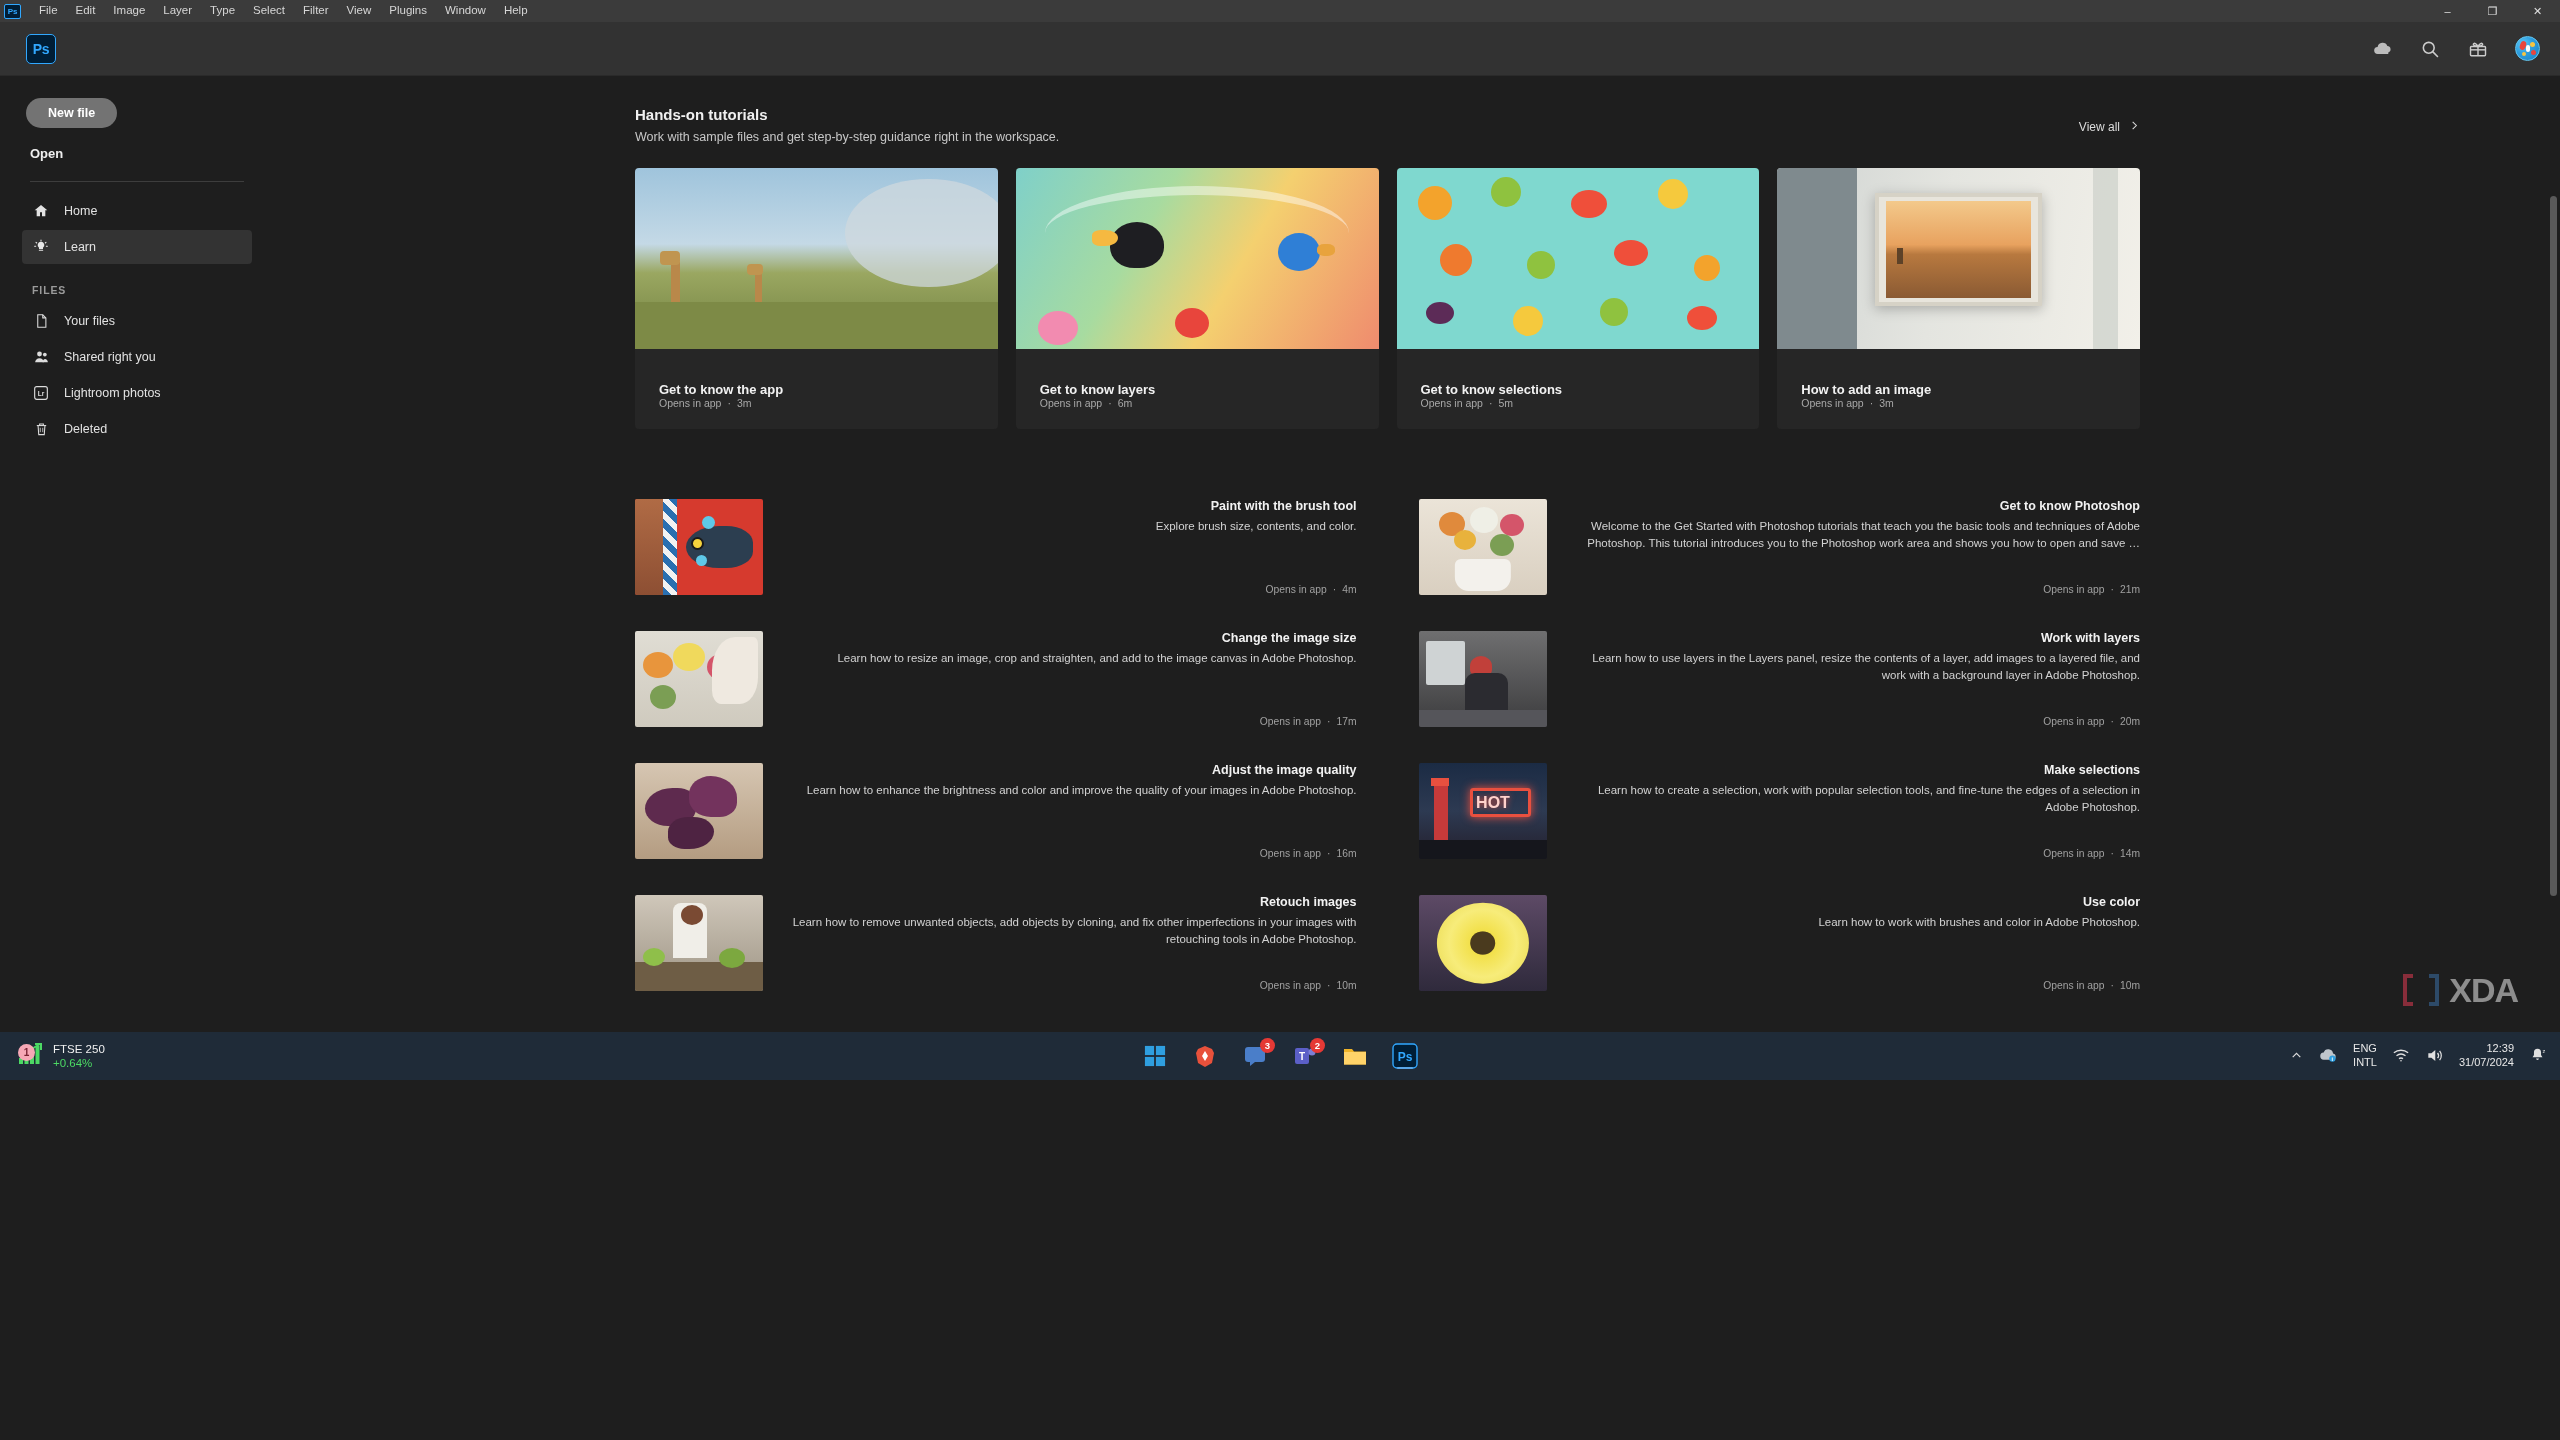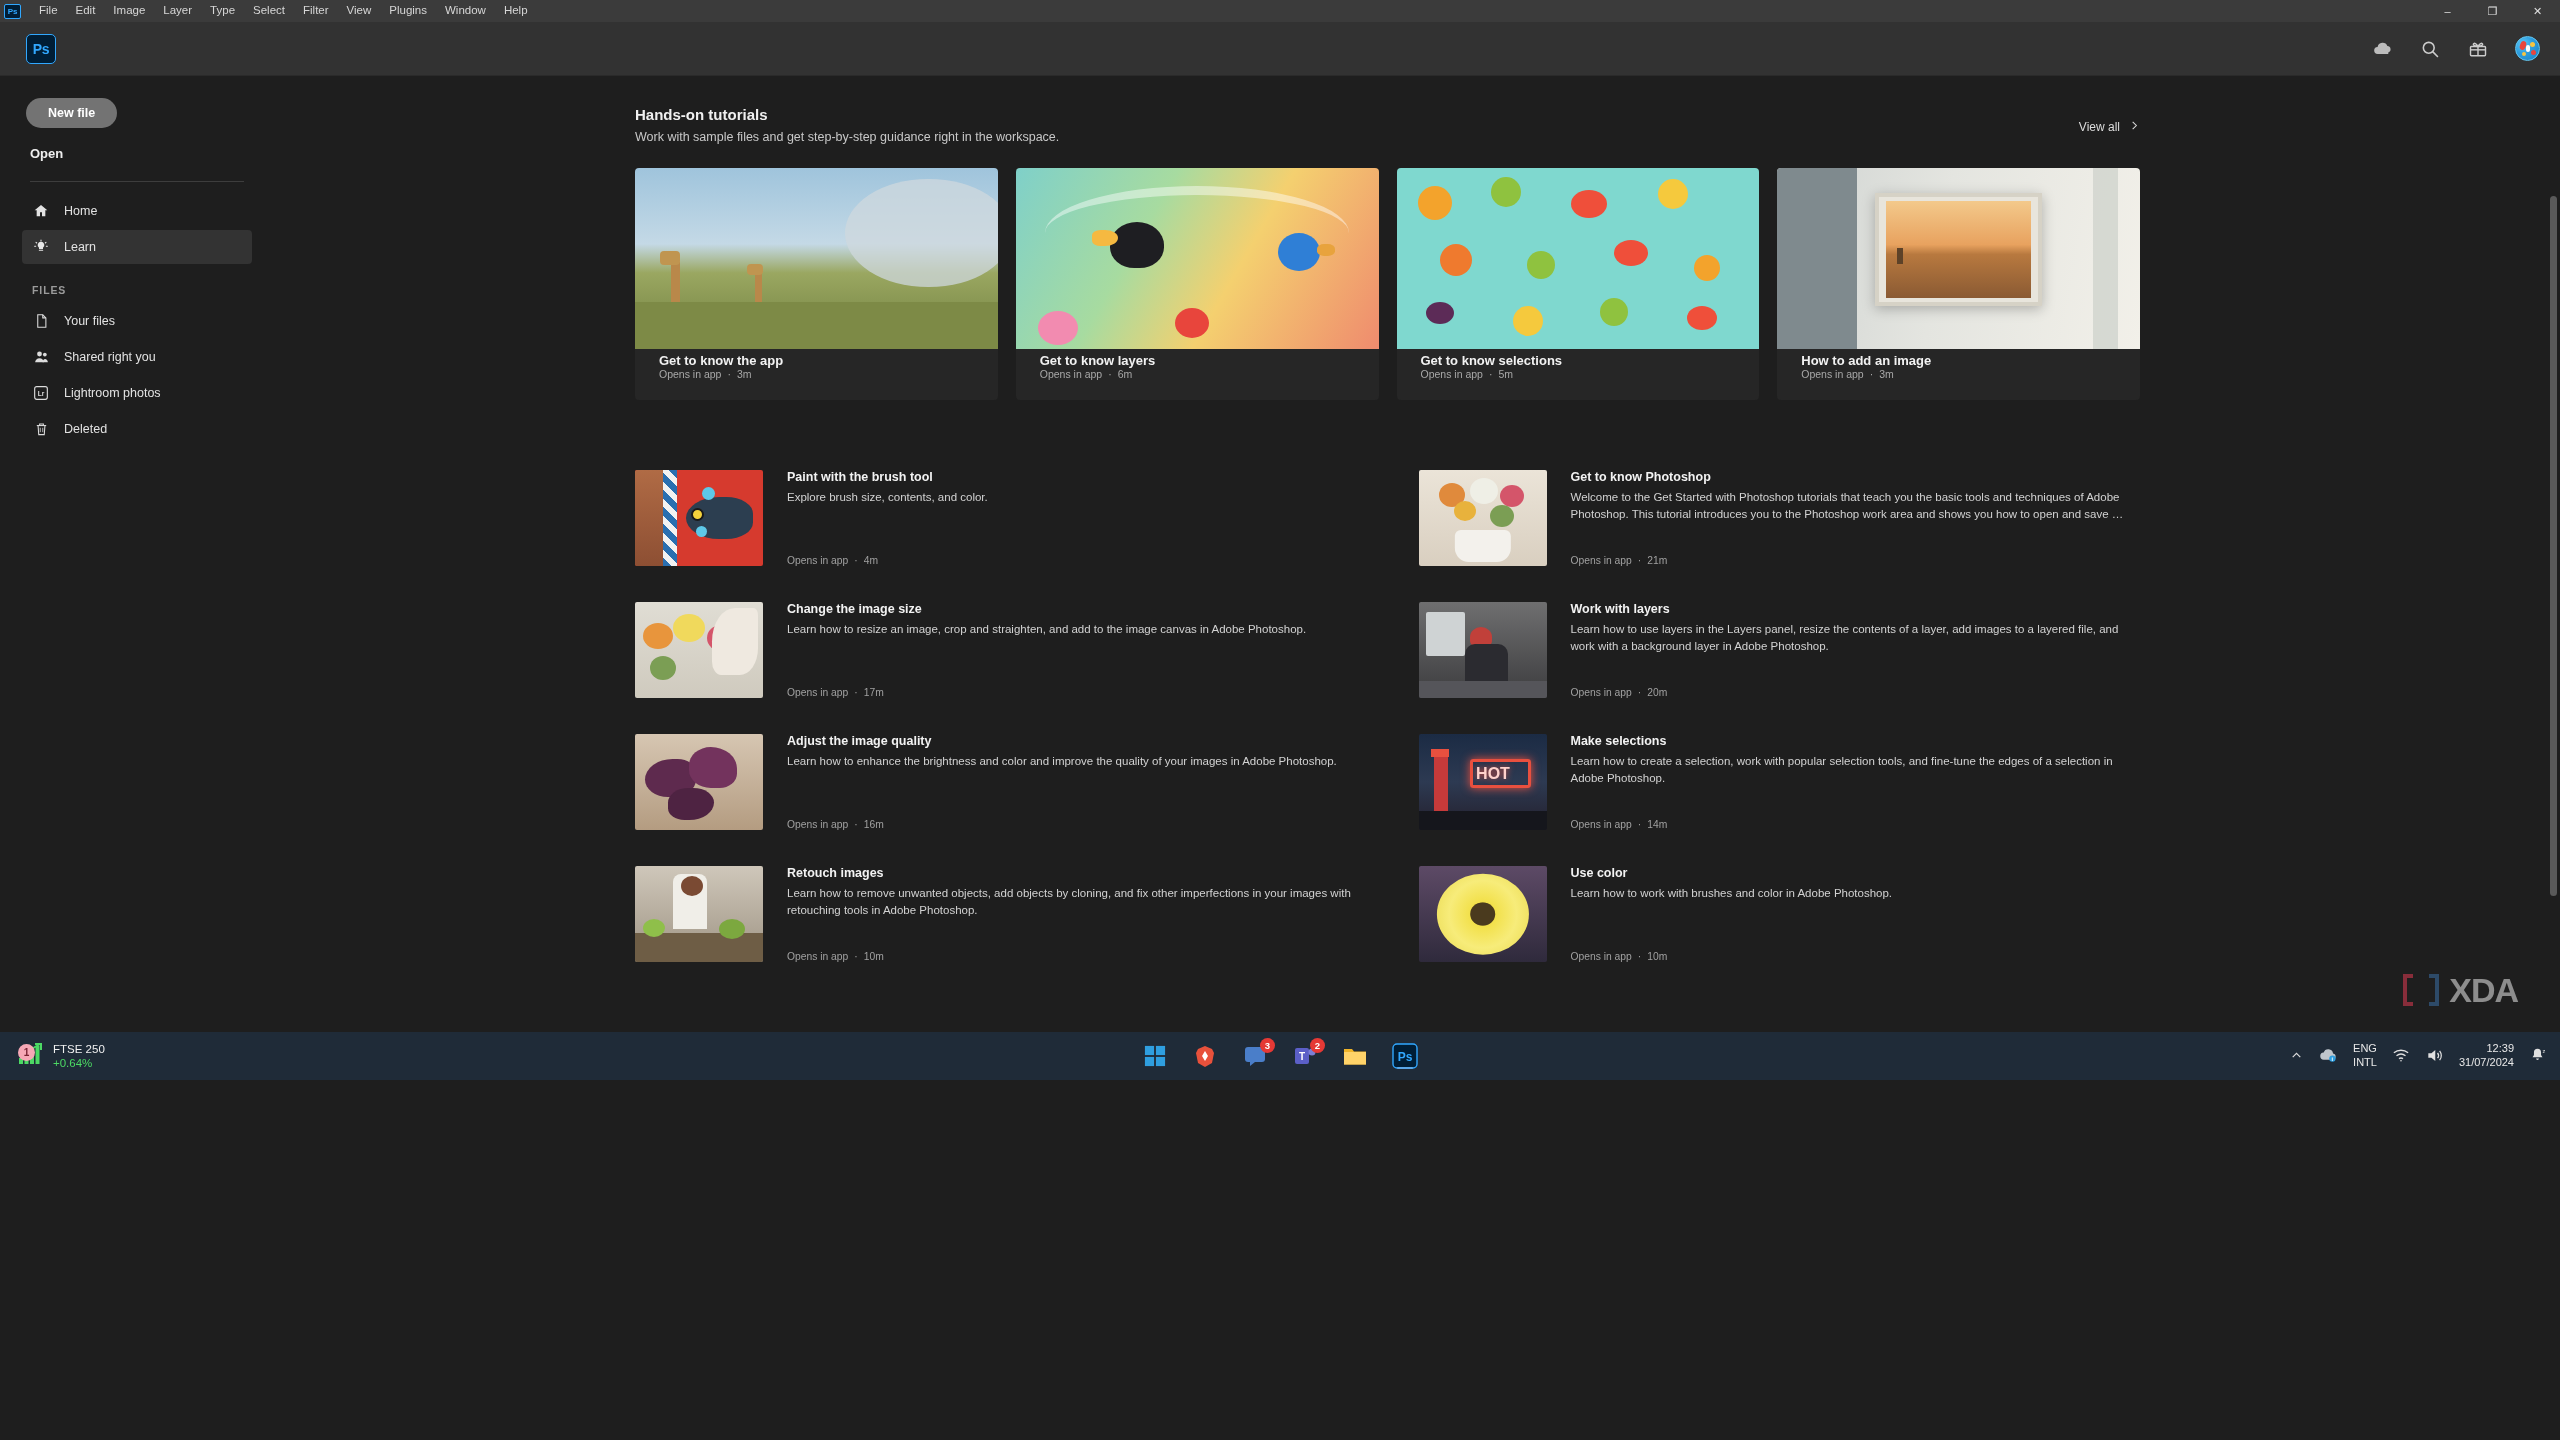--- a/index.html
+++ b/index.html
@@ -88,31 +88,31 @@
   .sec-sub { color:#c8c8c8; font-size:12.5px; }
   .viewall {
     position:absolute; right:0; top:14px; color:#dcdcdc; font-size:12px;
     display:flex; align-items:center; gap:9px; cursor:pointer;
   }
 
   
   .cards { display:grid; grid-template-columns: repeat(4, 1fr); gap: 18px; }
   .card { background:#262626; border-radius:4px; overflow:hidden; cursor:pointer; display:flex; flex-direction:column; }
   .card-thumb { height:181px; width:100%; position:relative; overflow:hidden; }
-  .card-body { padding: 4px 24px 0 24px; flex:1; }
+  .card-body { padding: 33px 24px 0 24px; flex:1; }
   .card-title { color:#f2f2f2; font-size:13px; font-weight:bold; }
   .card-meta { color:#a8a8a8; font-size:10.5px; padding: 0 24px 20px 24px; }
   .dot { margin: 0 6px; }
 
   
   .more-wrap { margin-top:54px; }
   .more-grid { display:grid; grid-template-columns: 1fr 1fr; gap: 0px 62px; }
   .tut-row { display:flex; gap:24px; padding: 16px 0 20px 0; cursor:pointer; }
   .tut-thumb { width:128px; height:96px; flex:0 0 128px; border-radius:2px; overflow:hidden; position:relative; }
-  .tut-info { flex:1; display:flex; flex-direction:column; min-width:0; }
+  .tut-info { flex:1; display:flex; flex-direction:column; min-width:0;text-align:right; }
   .tut-title { color:#f2f2f2; font-size:12.5px; font-weight:bold; margin-bottom:5px; }
   .tut-desc { color:#d2d2d2; font-size:11.5px; line-height:1.48; }
   .tut-meta { color:#a0a0a0; font-size:10.3px; margin-top:auto; padding-top:8px; }
 
   
   .scroll-track { position:absolute; right:2px; top:0; width:9px; height:100%; }
   .scroll-thumb { position:absolute; right:1px; top:120px; width:7px; height:700px;
                   background:#5a5a5a; border-radius:4px; }
 
   

